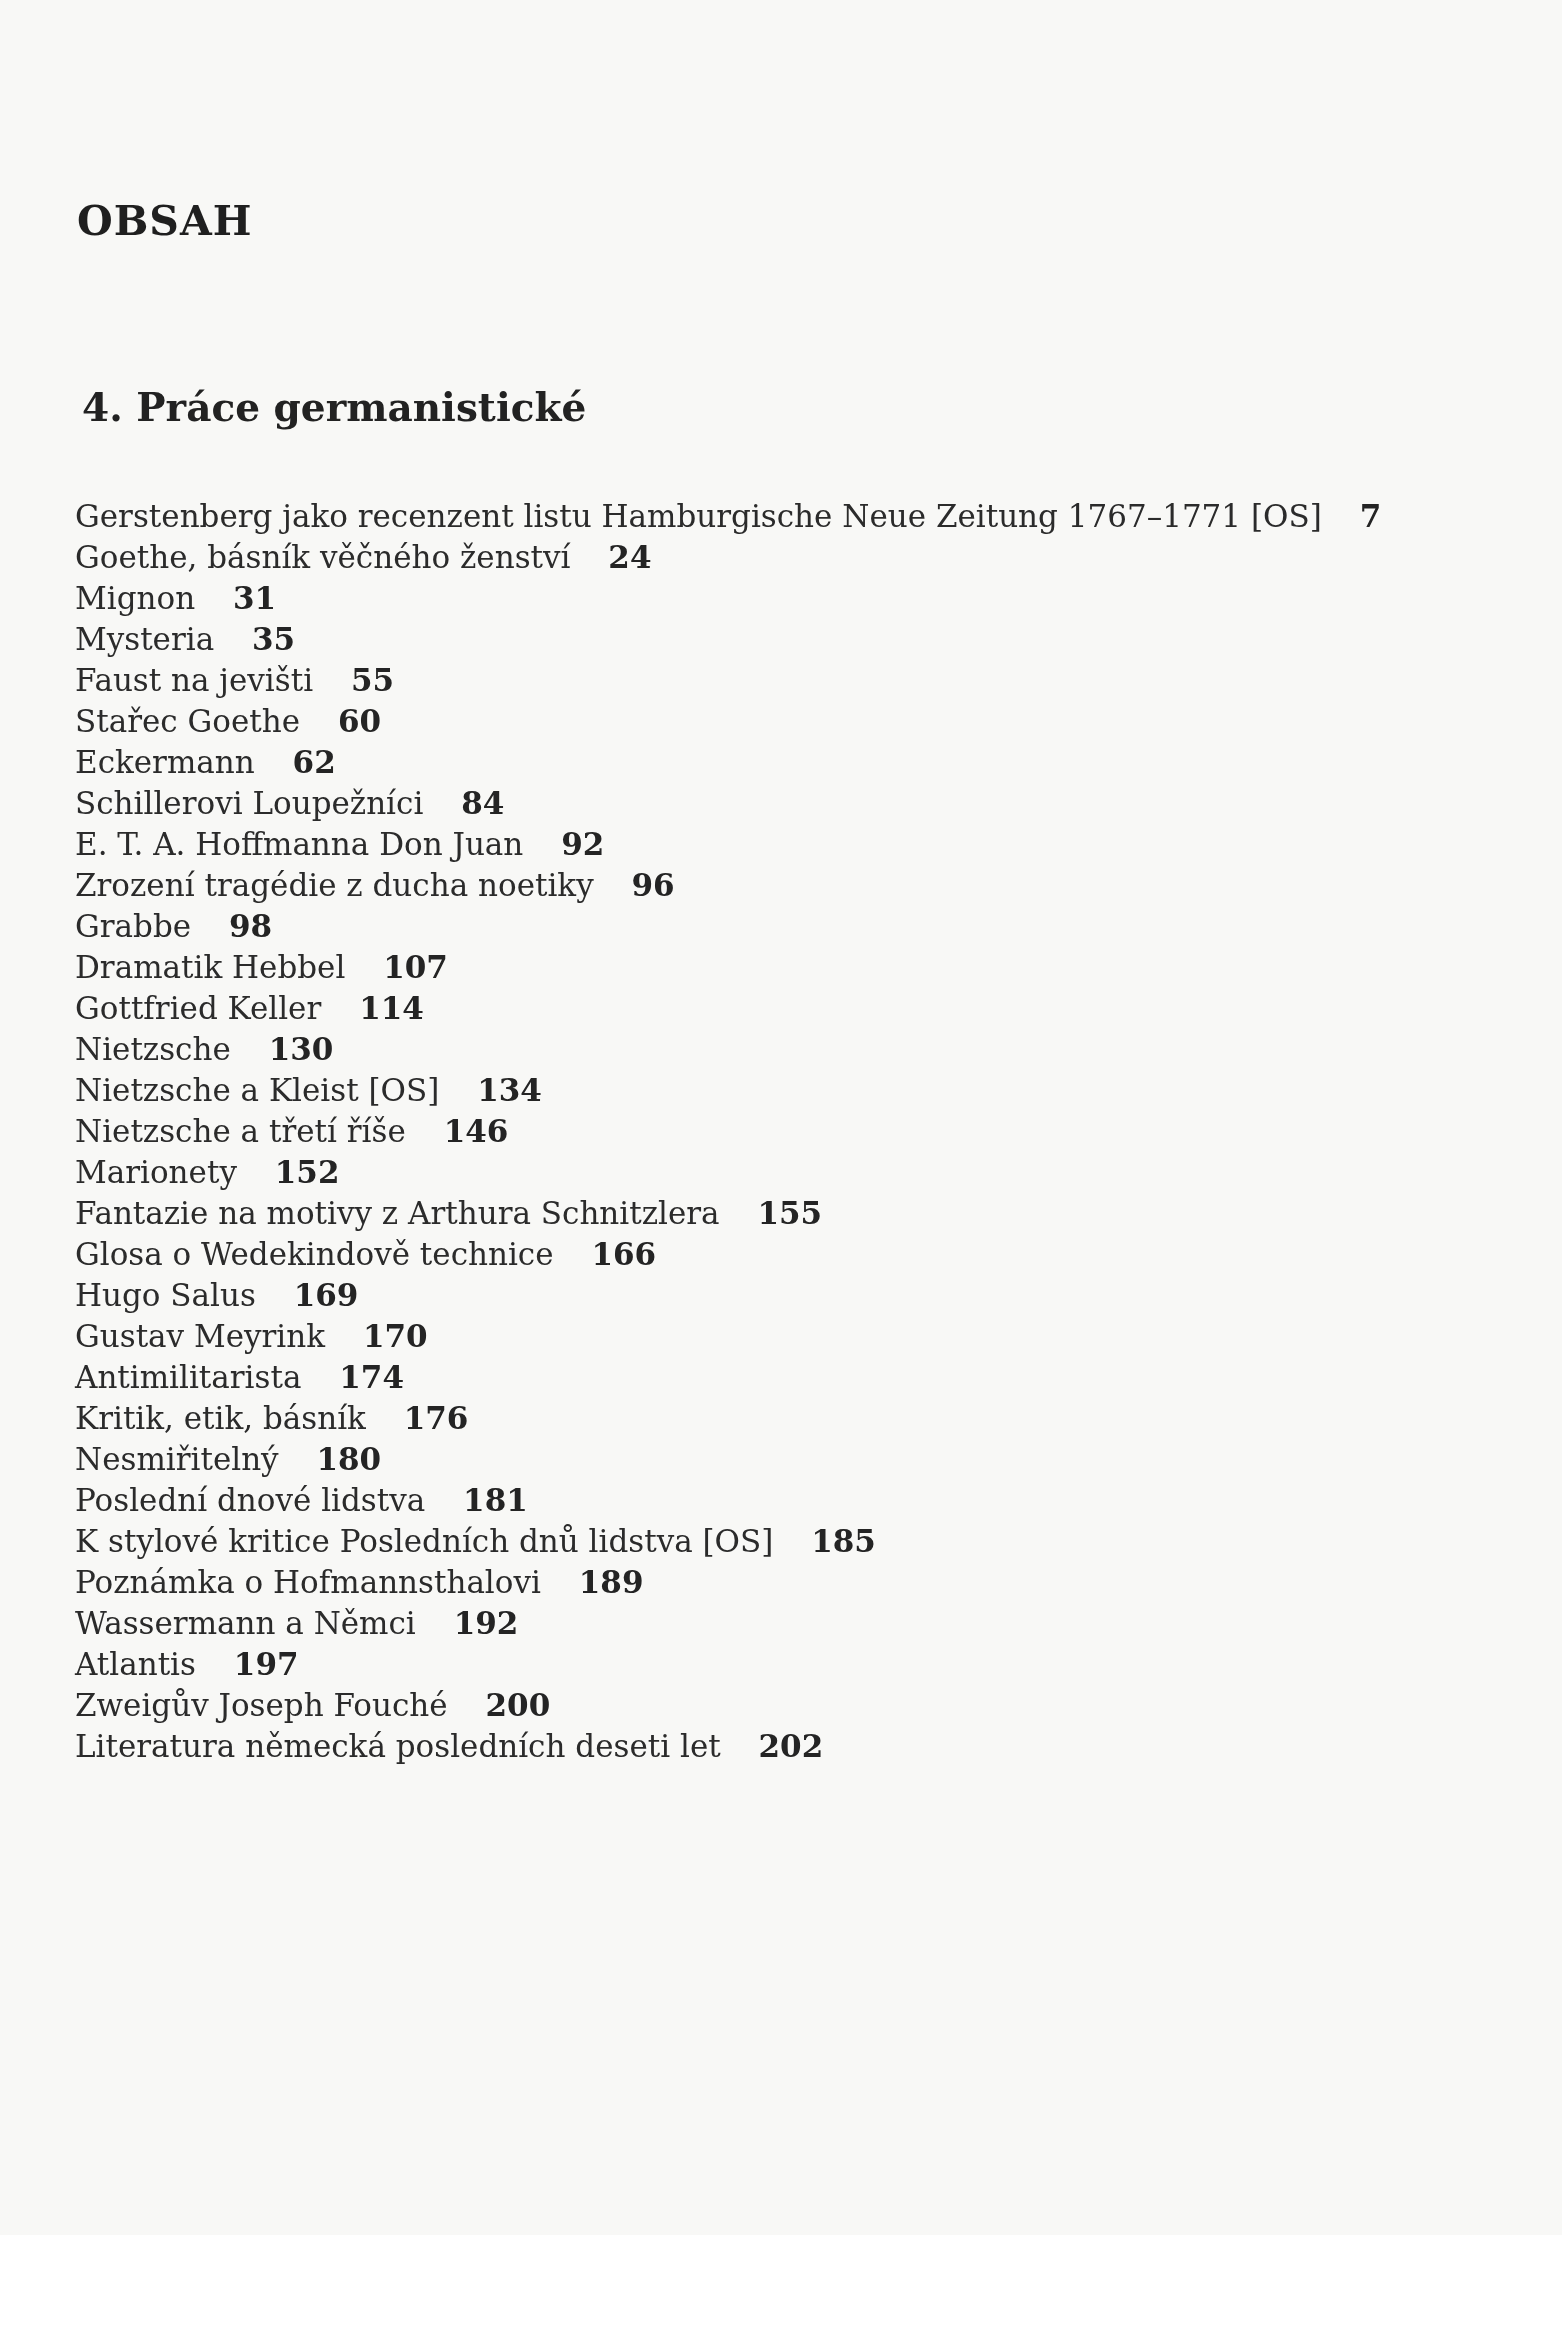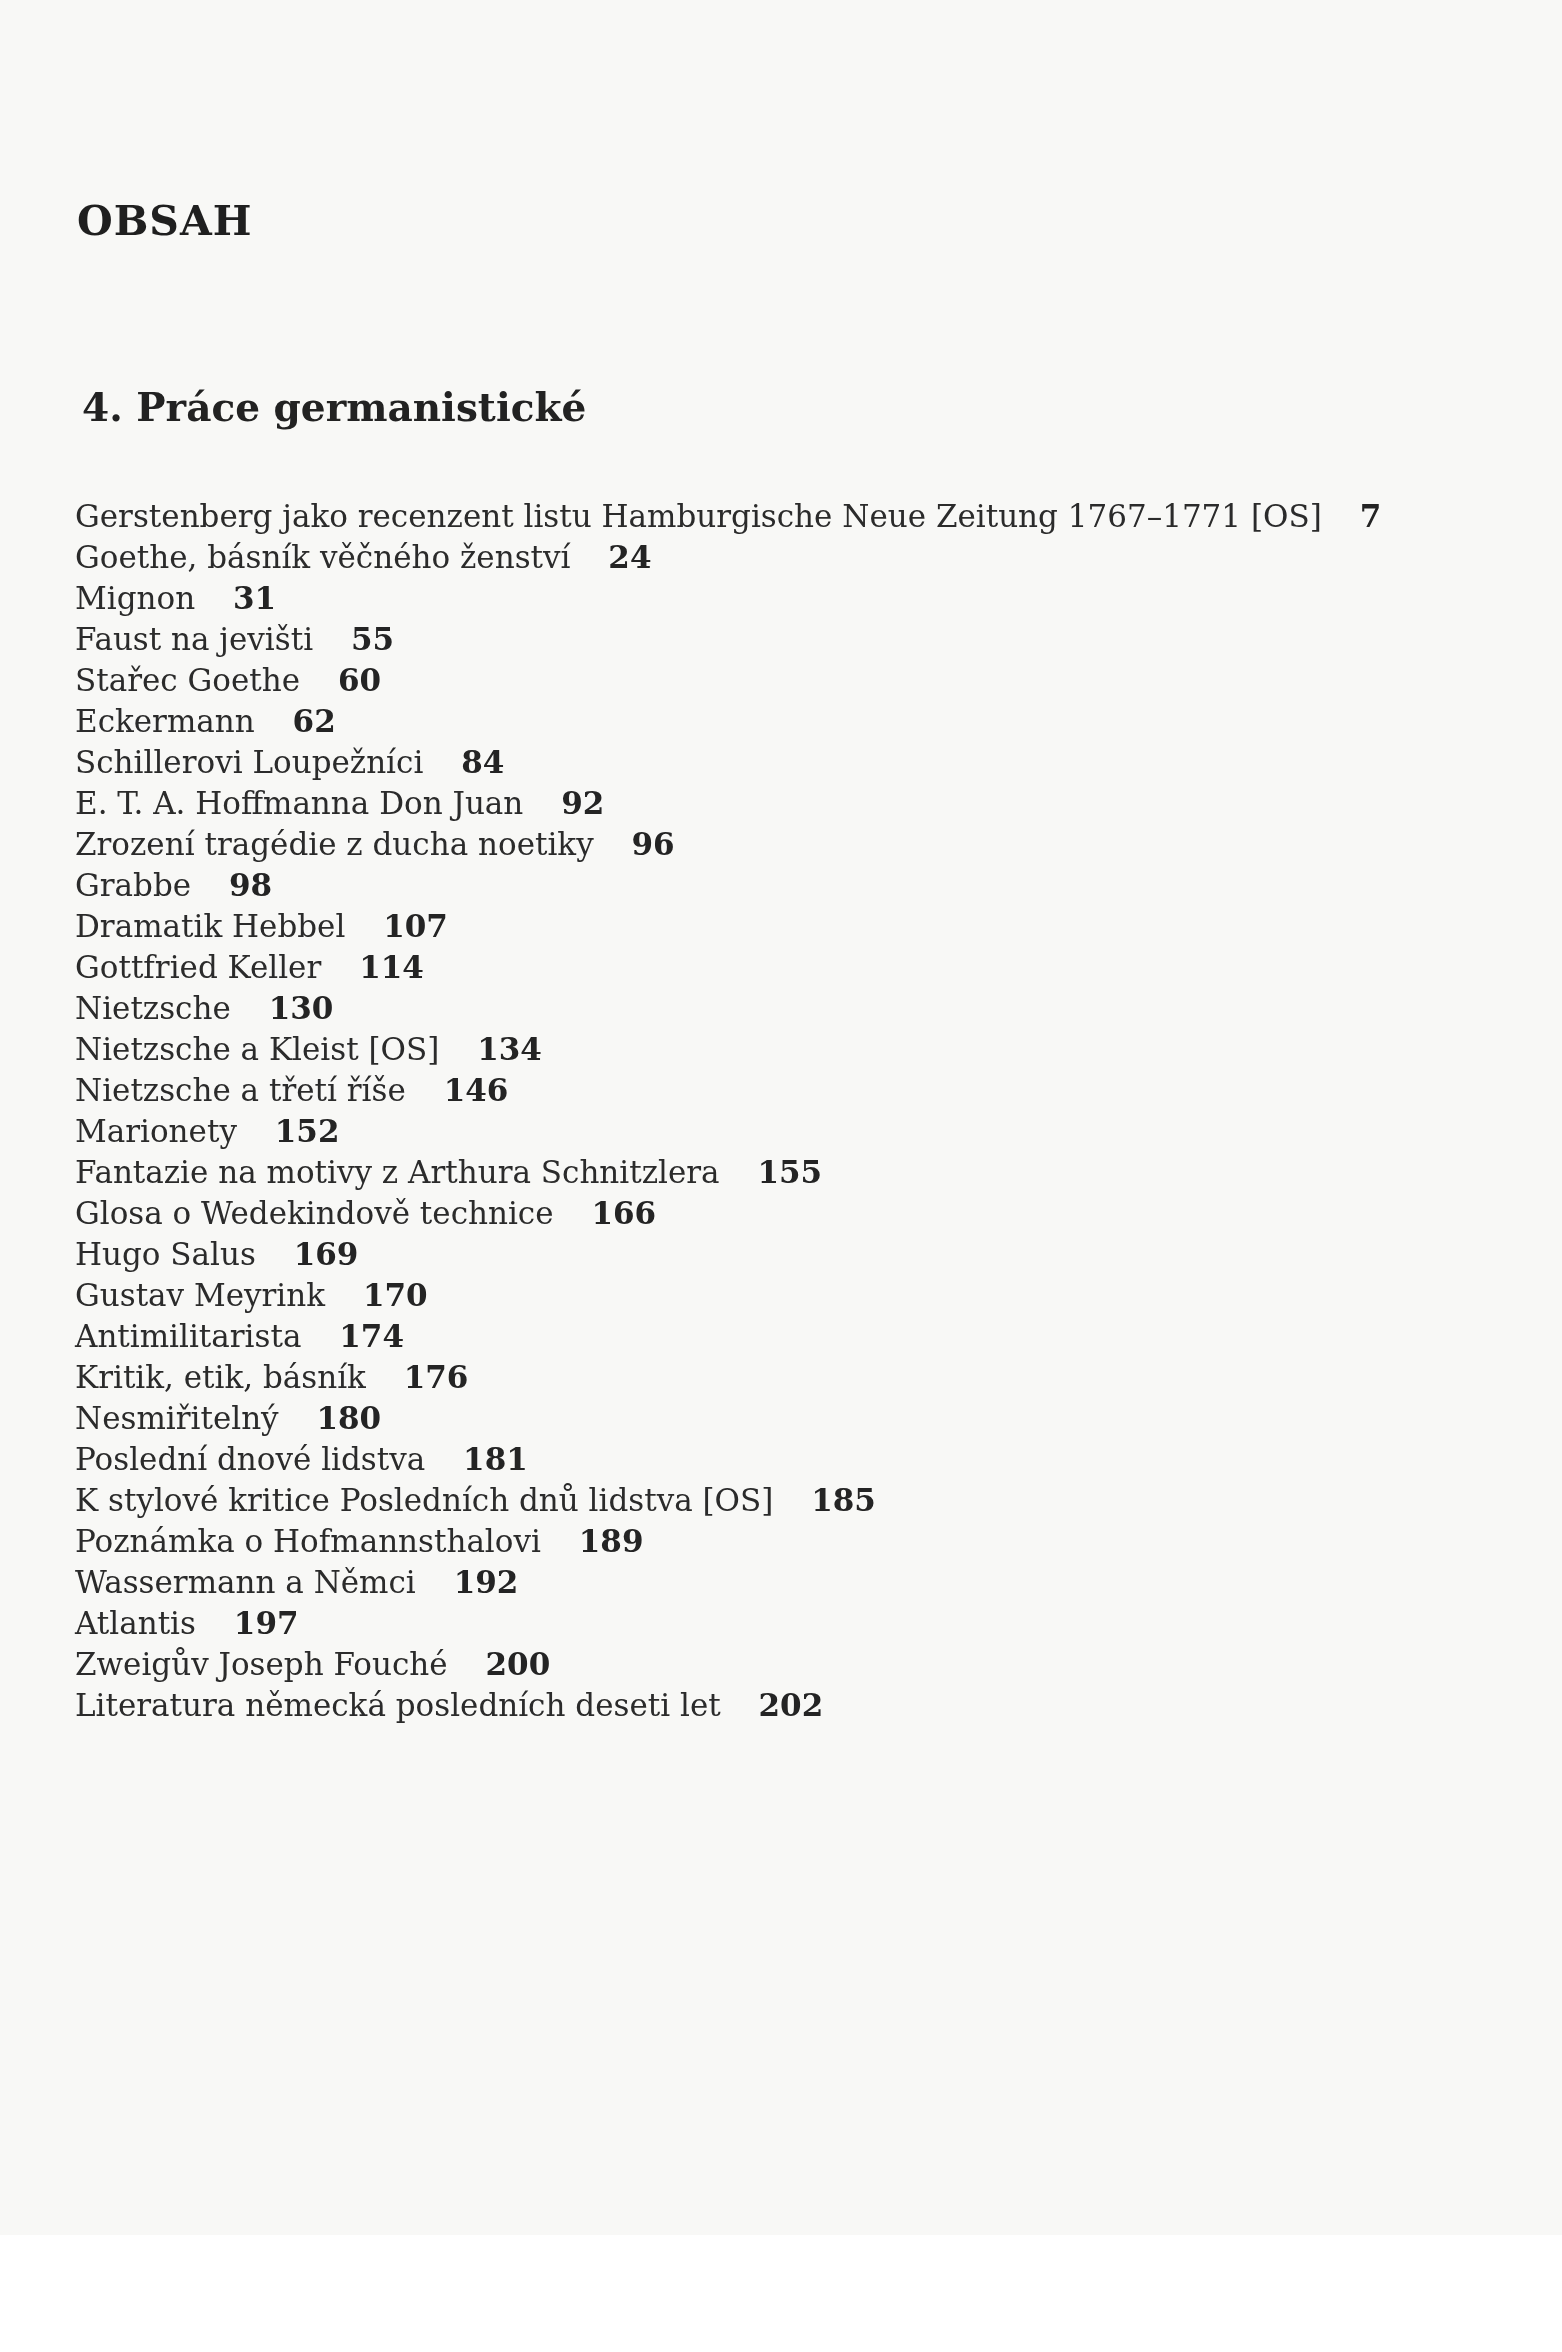--- a/index.html
+++ b/index.html
@@ -72,20 +72,24 @@
     <div class="entry">
       <span class="entry-title">Goethe, básník věčného ženství</span>
       <span class="entry-page">24</span>
     </div>
 
     <div class="entry">
       <span class="entry-title">Mignon</span>
       <span class="entry-page">31</span>
     </div>
 
+    <div class="entry">
+      <span class="entry-title">Mysteria</span>
+      <span class="entry-page">35</span>
+    </div>
 
     <div class="entry">
       <span class="entry-title">Faust na jevišti</span>
       <span class="entry-page">55</span>
     </div>
 
     <div class="entry">
       <span class="entry-title">Stařec Goethe</span>
       <span class="entry-page">60</span>
     </div>

